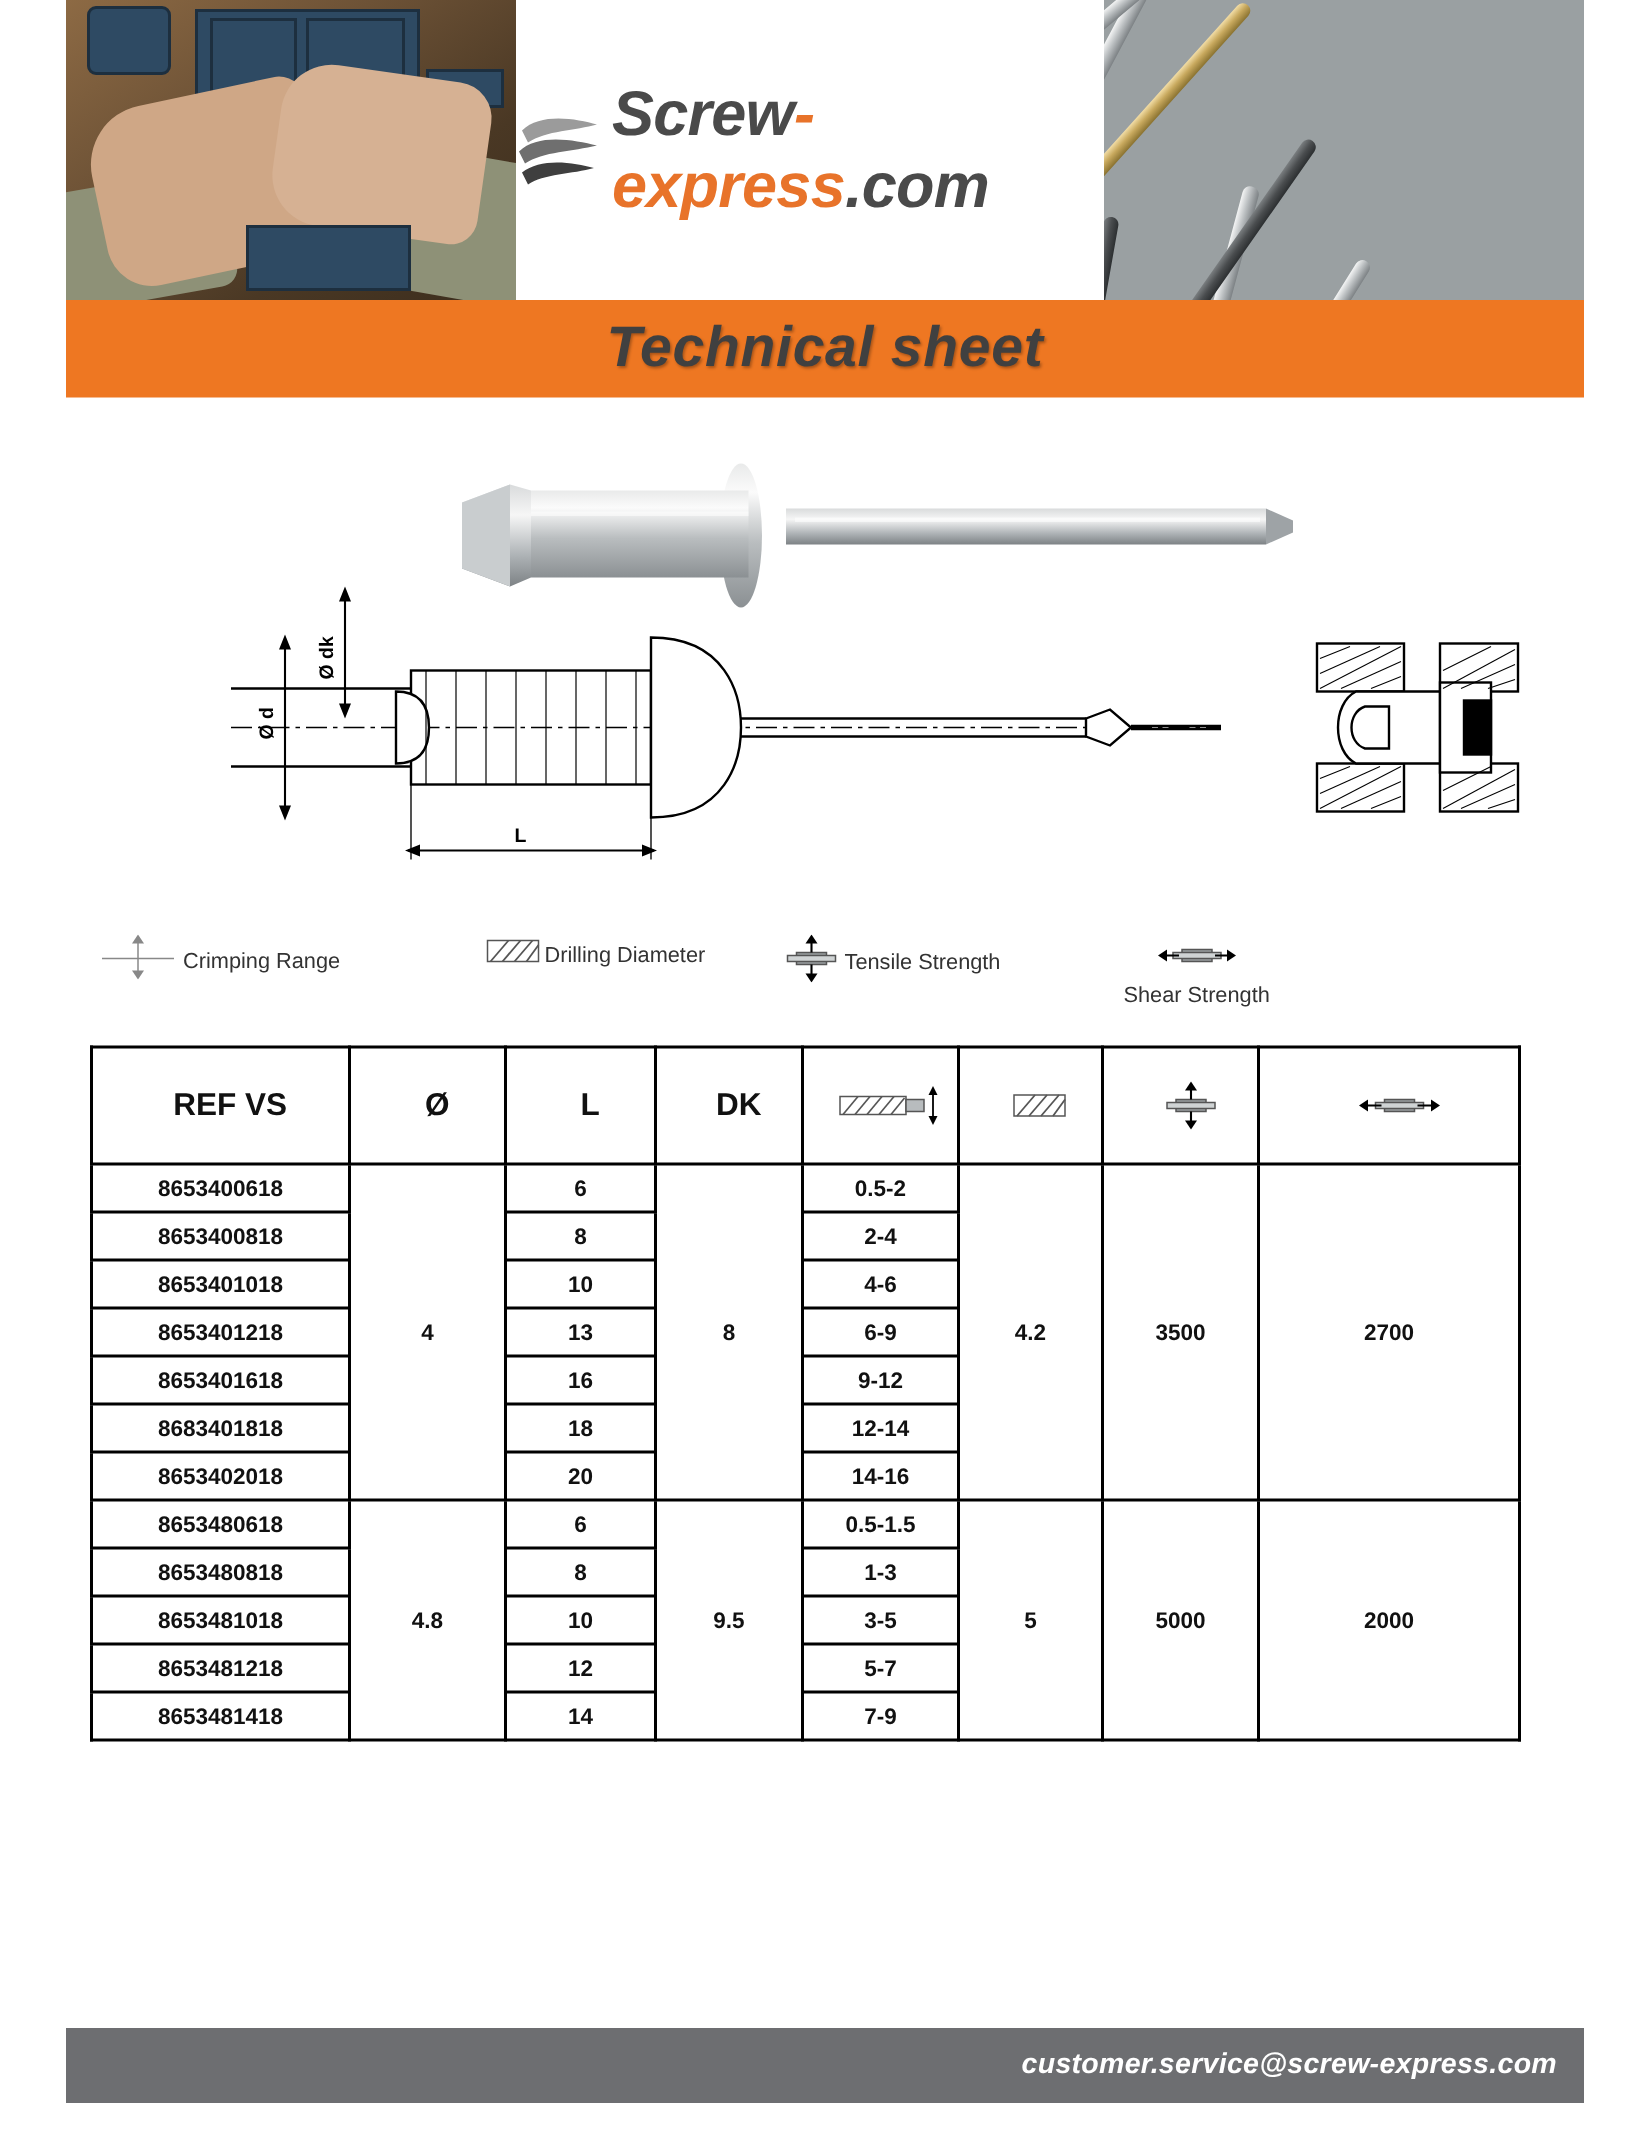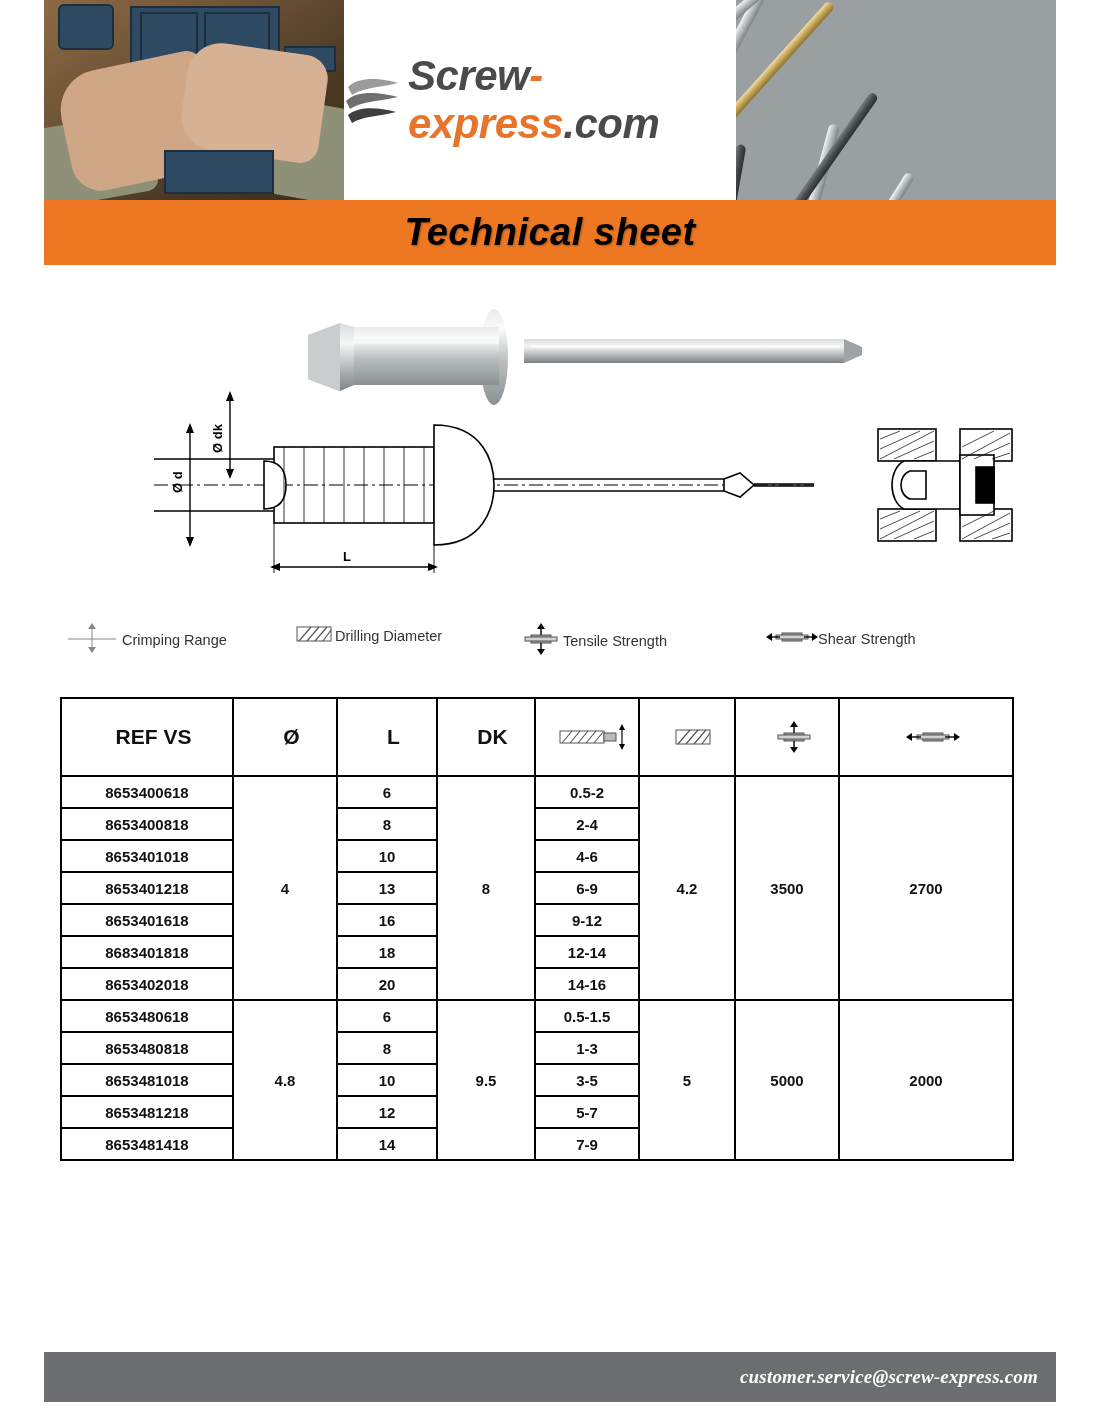--- a/index.html
+++ b/index.html
@@ -81,21 +81,21 @@
   }
 
   
   .banner {
     position: absolute;
     left: 44px; top: 200px; width: 1012px; height: 65px;
     background: #ee7722;
     display: flex; align-items: center; justify-content: center;
   }
   .banner-title {
-    color: #000000;
+    color: #404040;
     font-size: 38px;
     font-weight: bold;
     font-style: italic;
     letter-spacing: 0.5px;
     text-shadow: 1px 1px 2px rgba(0,0,0,.3);
   }
 
   
   .diagram-area {
     position: absolute;
@@ -106,23 +106,23 @@
   .section-drawing { position: absolute; left: 820px; top: 150px; width: 160px; height: 120px; }
 
   .legend {
     position: absolute;
     left: 44px; top: 615px; width: 1012px; height: 50px;
     display: flex; align-items: center;
   }
   .legend-item { display: flex; align-items: center; gap: 0; }
   .legend-item .lbl { font-size: 14.5px; color: #333; }
   .li1 { position:absolute; left: 18px; top: 8px;}
-  .li2 { position:absolute; left: 251px; top: 8px;}
+  .li2 { position:absolute; left: 279px; top: 8px;}
   .li3 { position:absolute; left: 475px; top: 8px;}
-  .li4 { position:absolute; left: 722px; top: 8px;}
+  .li4 { position:absolute; left: 705px; top: 8px; flex-direction: column;}
 
   
   .table-wrap {
     position: absolute;
     left: 60px; top: 697px; width: 952px;
   }
   table.spec {
     border-collapse: collapse;
     width: 952px;
     table-layout: fixed;
@@ -147,21 +147,21 @@
   col.c-ts  { width: 104px; }
   col.c-ss  { width: 174px; }
 
   .hdr-icon { display:flex; align-items:center; justify-content:center; }
 
   
   .footer {
     position: absolute;
     left: 44px; top: 1352px; width: 1012px; height: 50px;
     background: #6d6e71;
-    display: flex; align-items: center; justify-content: flex-end; font-family: Liberation Serif, serif;
+    display: flex; align-items: center; justify-content: flex-end;
   }
   .footer-email {
     color: #ffffff;
     font-size: 19px;
     font-weight: bold;
     font-style: italic;
     padding-right: 18px;
     letter-spacing: .2px;
   }
   .axis-label { font-size: 13px; fill: #000; }

